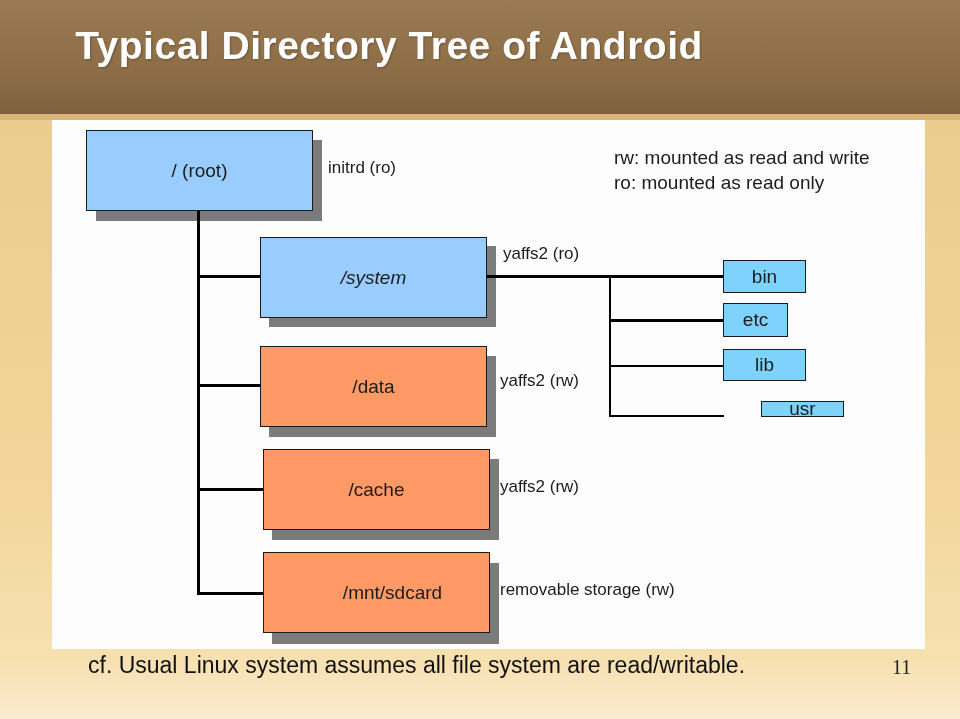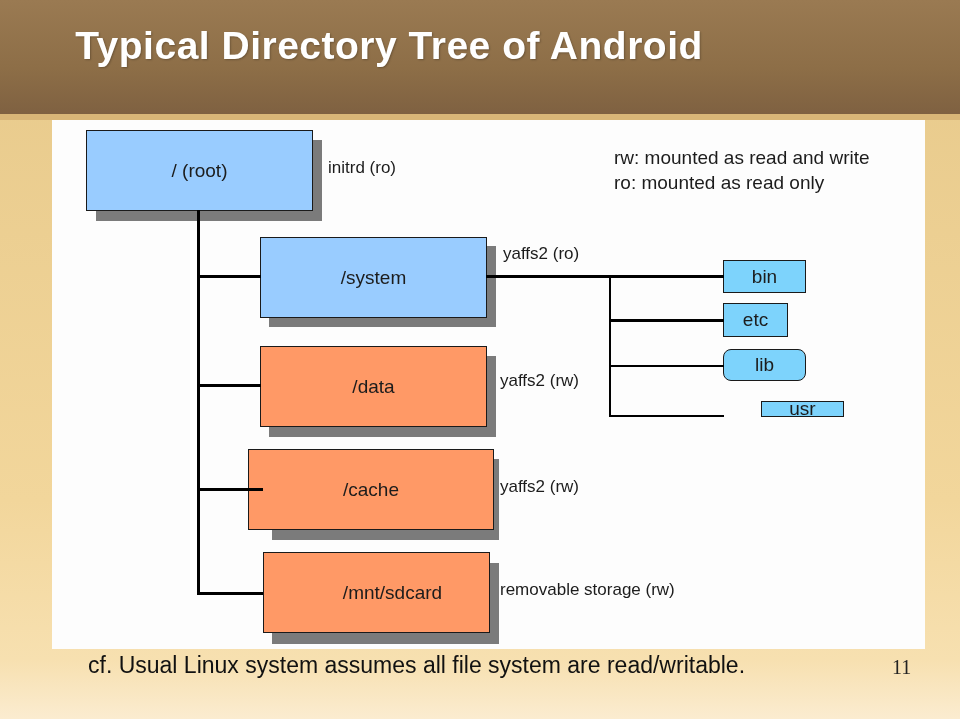--- a/index.html
+++ b/index.html
@@ -77,50 +77,50 @@
   <span>/ (root)</span>
 </div>
 <div class="label" style="left:328px; top:158px;">initrd (ro)</div>
 
 <div class="legend">
   <div>rw: mounted as read and write</div>
   <div>ro: mounted as read only</div>
 </div>
 
 <div class="shadow" style="left:269px; top:246px; width:227px; height:81px;"></div>
-<div class="box blue" style="left: 260px; top: 237px; width: 227px; height: 81px; background: rgb(153, 204, 255);">
+<div class="box blue" style="left: 260px; top: 237px; width: 227px; height: 81px; background: rgb(153, 204, 255); font-style: italic;">
   <span>/system</span>
 </div>
 <div class="label" style="left:503px; top:244px;">yaffs2 (ro)</div>
 
 <div class="shadow" style="left:269px; top:356px; width:227px; height:81px;"></div>
 <div class="box orange" style="left: 260px; top: 346px; width: 227px; height: 81px; background: rgb(255, 153, 102);">
   <span>/data</span>
 </div>
 <div class="label" style="left:500px; top:371px;">yaffs2 (rw)</div>
 
 <div class="shadow" style="left:272px; top:459px; width:227px; height:81px;"></div>
-<div class="box orange" style="left: 248px; top: 449px; width: 246px; height: 81px; background: rgb(255, 153, 102);">
+<div class="box orange" style="left: 263px; top: 449px; width: 227px; height: 81px; background: rgb(255, 153, 102);">
   <span>/cache</span>
 </div>
 <div class="label" style="left:500px; top:477px;">yaffs2 (rw)</div>
 
 <div class="shadow" style="left:272px; top:563px; width:227px; height:81px;"></div>
 <div class="box orange" style="left: 263px; top: 552px; width: 227px; height: 81px; background: rgb(255, 153, 102); padding-left: 32px;">
   <span>/mnt/sdcard</span>
 </div>
 <div class="label" style="left:500px; top:580px;">removable storage (rw)</div>
 
 <div class="box blue small" style="left:723px; top:260px; width:83px; height:33px;">
   <span>bin</span>
 </div>
 <div class="box blue small" style="left:723px; top:303px; width:65px; height:34px;">
   <span>etc</span>
 </div>
-<div class="box blue small" style="left:723px; top:349px; width:83px; height:32px;border-radius:8px;">
+<div class="box blue small" style="left:723px; top:349px; width:83px; height:32px;">
   <span>lib</span>
 </div>
 <div class="box blue small" style="left:723px; top:401px; width:83px; height:16px;margin-left:38px;">
   <span>usr</span>
 </div>
 
 <div class="footer-text">cf. Usual Linux system assumes all file system are read/writable.</div>
 <div class="page-num">11</div>
 
 </body></html>

